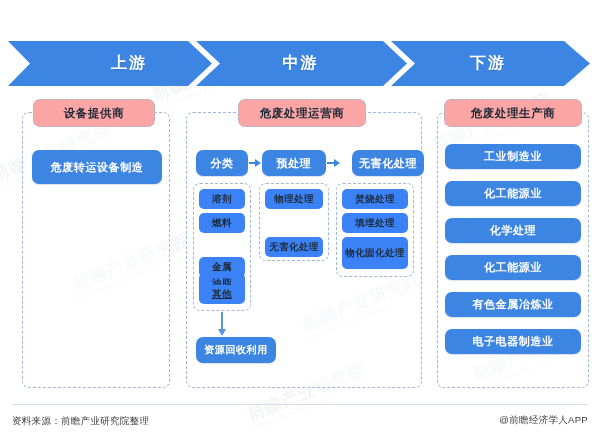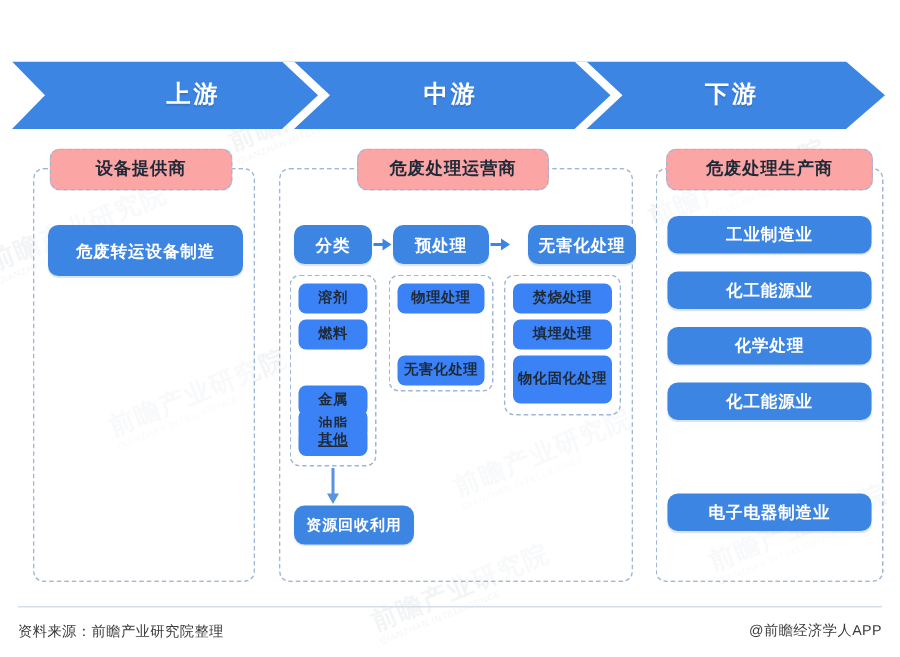--- a/index.html
+++ b/index.html
@@ -237,19 +237,20 @@
 
   <div class="conn conn-v" id="conn-2"></div>
   <div class="bbox" id="mid-recycle">资源回收利用</div>
 
   <div class="col" id="col-down"></div>
   <div class="col-head" id="head-down">危废处理生产商</div>
   <div class="bbox dbox" id="dn-0">工业制造业</div>
   <div class="bbox dbox" id="dn-1">化工能源业</div>
   <div class="bbox dbox" id="dn-2">化学处理</div>
   <div class="bbox dbox" id="dn-3">化工能源业</div>
+  <div class="bbox dbox" id="dn-4">有色金属冶炼业</div>
   <div class="bbox dbox" id="dn-5">电子电器制造业</div>
 
   <div class="foot-line"></div>
   <div class="foot-src">资料来源：前瞻产业研究院整理</div>
   <div class="foot-app">@前瞻经济学人APP</div>
 
 </div>
 
 </body></html>

